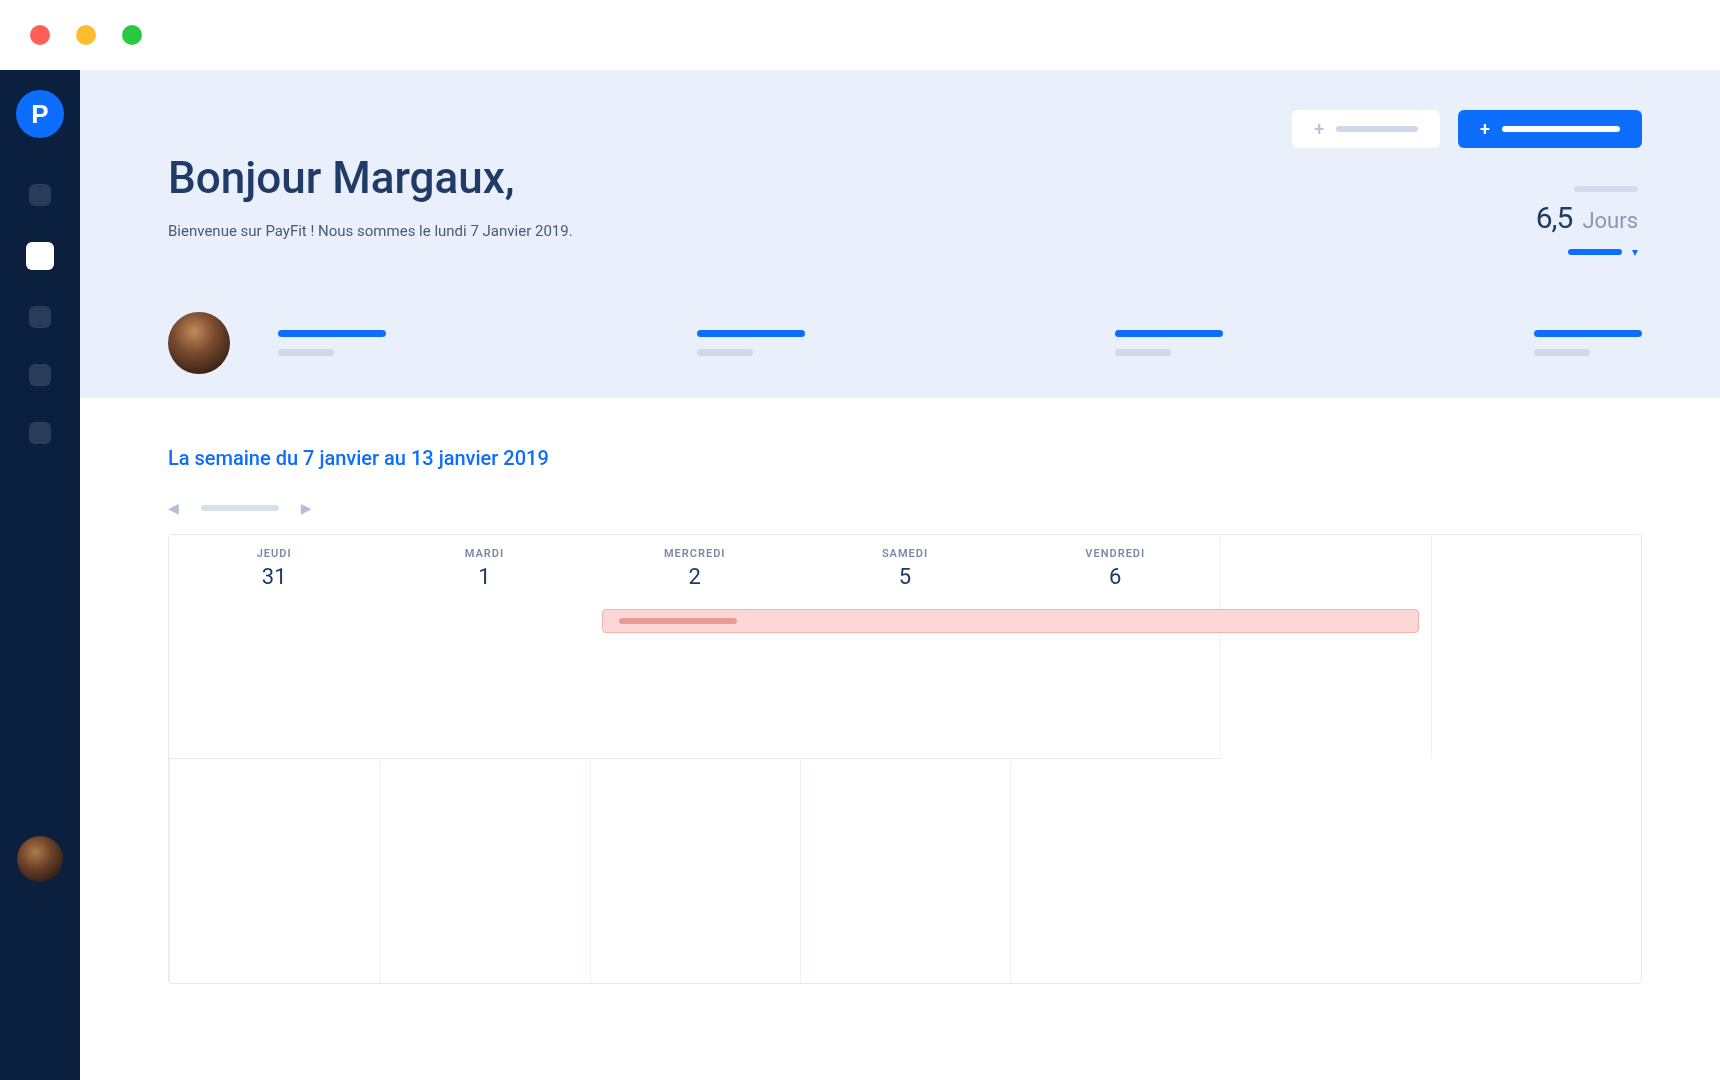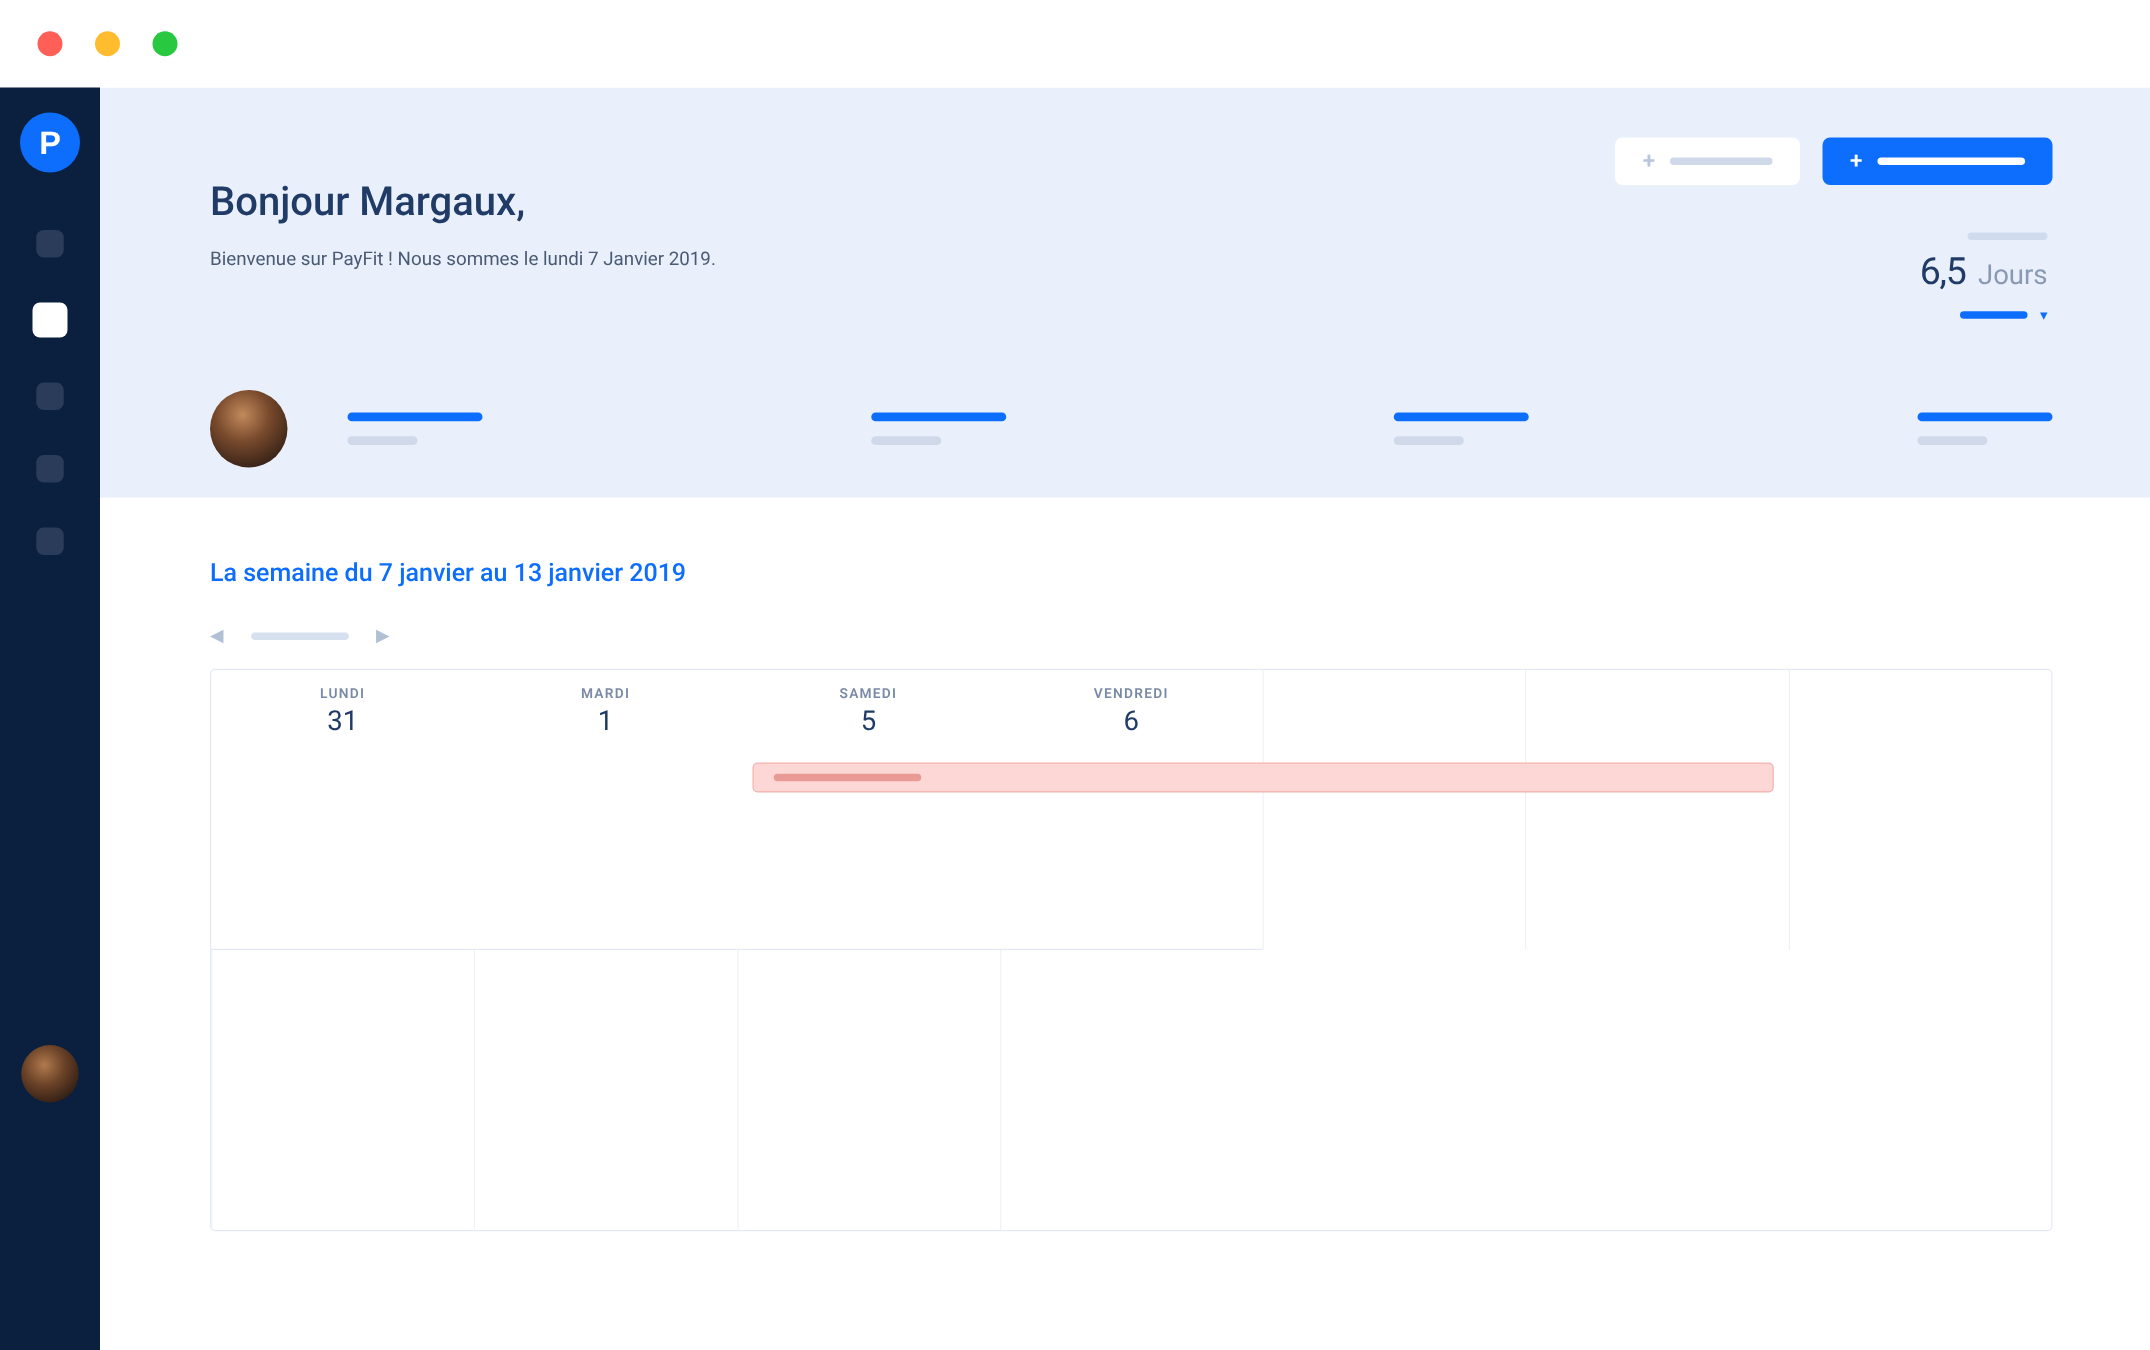--- a/index.html
+++ b/index.html
@@ -38,21 +38,21 @@
     height: 38px; border-radius: 6px; display: flex; align-items: center; gap: 12px;
     padding: 0 22px; font-size: 14px; font-weight: 600;
   }
   .btn-secondary { background: #ffffff; color: #c3cfe2; }
   .btn-primary   { background: #0d6efd; color: #fff; }
   .skel { background: currentColor; opacity: .35; border-radius: 4px; height: 6px; }
   .btn-secondary .plus { color: #b8c5da; font-size: 18px; line-height: 1; }
   .btn-primary   .plus { color: #fff; font-size: 18px; line-height: 1; }
   .btn-secondary .skel { width: 82px; background: #cfd9ea; opacity: 1; }
   .btn-primary   .skel { width: 118px; background: #fff; opacity: 1; }
-  .greeting-title { font-size: 32px; font-weight: 500; color: #1f3b66; margin-top: 34px; margin-bottom: 18px; }
+  .greeting-title { font-size: 44px; font-weight: 500; color: #1f3b66; margin-top: 44px; margin-bottom: 18px; }
   .greeting-sub { font-size: 15px; color: #4a5a73; }
   
   .balance { position: absolute; right: 82px; top: 116px; text-align: right; }
   .balance-top-skel { height: 6px; width: 64px; background: #d0dcee; border-radius: 3px; margin-left: auto; margin-bottom: 8px; }
   .balance-row { display: flex; align-items: baseline; gap: 10px; justify-content: flex-end; }
   .balance-num { font-size: 30px; color: #1f3b66; font-weight: 400; letter-spacing: -1px; }
   .balance-unit { font-size: 22px; color: #8a99b3; }
   .balance-drop { margin-top: 10px; display: flex; align-items: center; gap: 10px; justify-content: flex-end; }
   .balance-drop .line { width: 54px; height: 6px; background: #0d6efd; border-radius: 3px; }
   .balance-drop .chev { color: #0d6efd; font-size: 12px; }
@@ -180,28 +180,32 @@
       <h2 class="week-title">La semaine du 7 janvier au 13 janvier 2019</h2>
 
       <div class="paginator">
         <span class="pag-arrow">◀</span>
         <span class="pag-skel"></span>
         <span class="pag-arrow">▶</span>
       </div>
 
       <div class="calendar">
         <div class="cal-head">
-          <div class="dow">LUNDI</div>
+          <div class="dow">JEUDI</div>
           <div class="dnum">31</div>
         </div>
         <div class="cal-head">
           <div class="dow">MARDI</div>
           <div class="dnum">1</div>
         </div>
         <div class="cal-head">
+          <div class="dow">MERCREDI</div>
+          <div class="dnum">2</div>
+        </div>
+        <div class="cal-head">
           <div class="dow">SAMEDI</div>
           <div class="dnum">5</div>
         </div>
         <div class="cal-head">
           <div class="dow">VENDREDI</div>
           <div class="dnum">6</div>
         </div>
 
         <div class="cal-body-cell"></div>
         <div class="cal-body-cell"></div>

